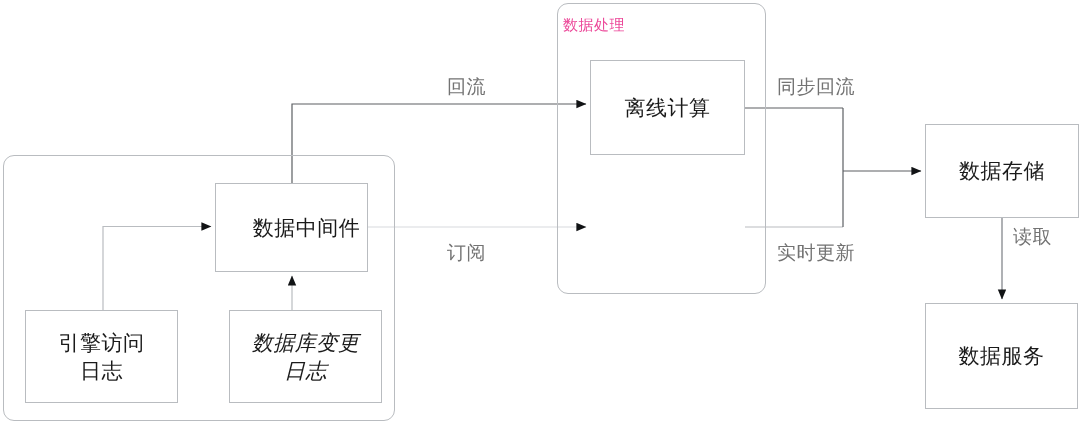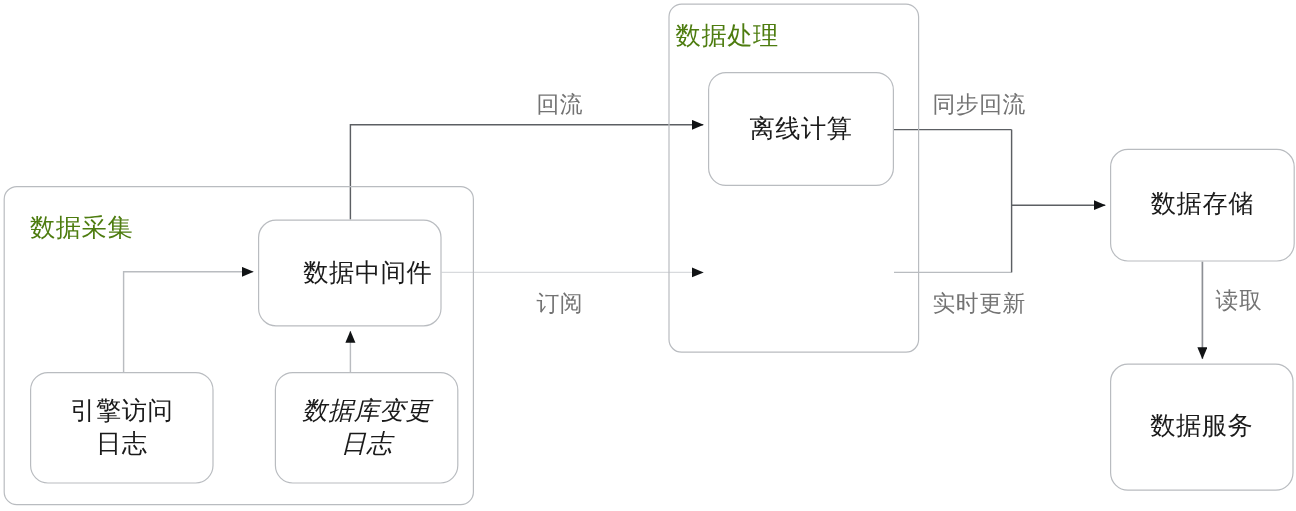--- a/index.html
+++ b/index.html
@@ -21,43 +21,43 @@
     left: 0;
     top: 0;
     width: 1080px;
     height: 426px;
     pointer-events: none;
   }
   .node {
     position: absolute;
     box-sizing: border-box;
     border: 1px solid #b9bcc0;
-    border-radius: 15px;
+    border-radius: 0;
     background: #ffffff;
     display: flex;
     align-items: center;
     justify-content: center;
     text-align: center;
     color: #1a1a1a;
     font-size: 21px;
     line-height: 1.32;
     letter-spacing: 0.5px;
     white-space: pre-line;
   }
   .group {
     position: absolute;
     box-sizing: border-box;
     border: 1px solid #b9bcc0;
     border-radius: 11px;
     background: transparent;
   }
   .group-label {
     position: absolute;
-    font-size: 21px;
-    color: #4d7c0f;
+    font-size: 15px;
+    color: #ec4899;
     letter-spacing: 0.5px;
     white-space: nowrap;
   }
   .edge-label {
     position: absolute;
     font-size: 19px;
     color: #737373;
     letter-spacing: 0.5px;
     white-space: nowrap;
   }
@@ -105,21 +105,20 @@
     <g>
       <path d="M843,171 L921,171" fill="none" stroke="#5c5f63" stroke-width="1.2" marker-end="url(#arrowDark)"></path>
     </g>
 
     <g>
       <path d="M1002,218 L1002,299" fill="none" stroke="#8d9095" stroke-width="1.4" marker-end="url(#arrowDark)"></path>
     </g>
   </svg>
 
   <div class="group" style="left:3px; top:155px; width:392px; height:266px;"></div>
-  <div class="group-label" style="left:25px; top:176px;">数据采集</div>
 
   <div class="group" style="left:557px; top:3px; width:209px; height:291px;"></div>
   <div class="group-label" style="left:563px; top:16px;">数据处理</div>
 
   <div class="node" style="left:215px; top:183px; width:153px; height:89px;padding-left:30px;">数据中间件</div>
 
   <div class="node" style="left:25px; top:310px; width:153px; height:93px;">引擎访问
 日志</div>
 
   <div class="node" style="left:229px; top:310px; width:153px; height:93px;font-style:italic;">数据库变更
@@ -133,15 +132,15 @@
   <div class="node" style="left:925px; top:303px; width:153px; height:106px;">数据服务</div>
 
   <div class="edge-label" style="left:447px; top:74px;">回流</div>
 
   <div class="edge-label" style="left:447px; top:240px;">订阅</div>
 
   <div class="edge-label" style="left:777px; top:74px;">同步回流</div>
 
   <div class="edge-label" style="left:777px; top:240px;">实时更新</div>
 
-  <div class="edge-label" style="left:1013px; top:238px;font-family:Liberation Mono, monospace;">读取</div>
+  <div class="edge-label" style="left:1013px; top:224px;font-family:Liberation Mono, monospace;">读取</div>
 
 </div>
 
 </body></html>

